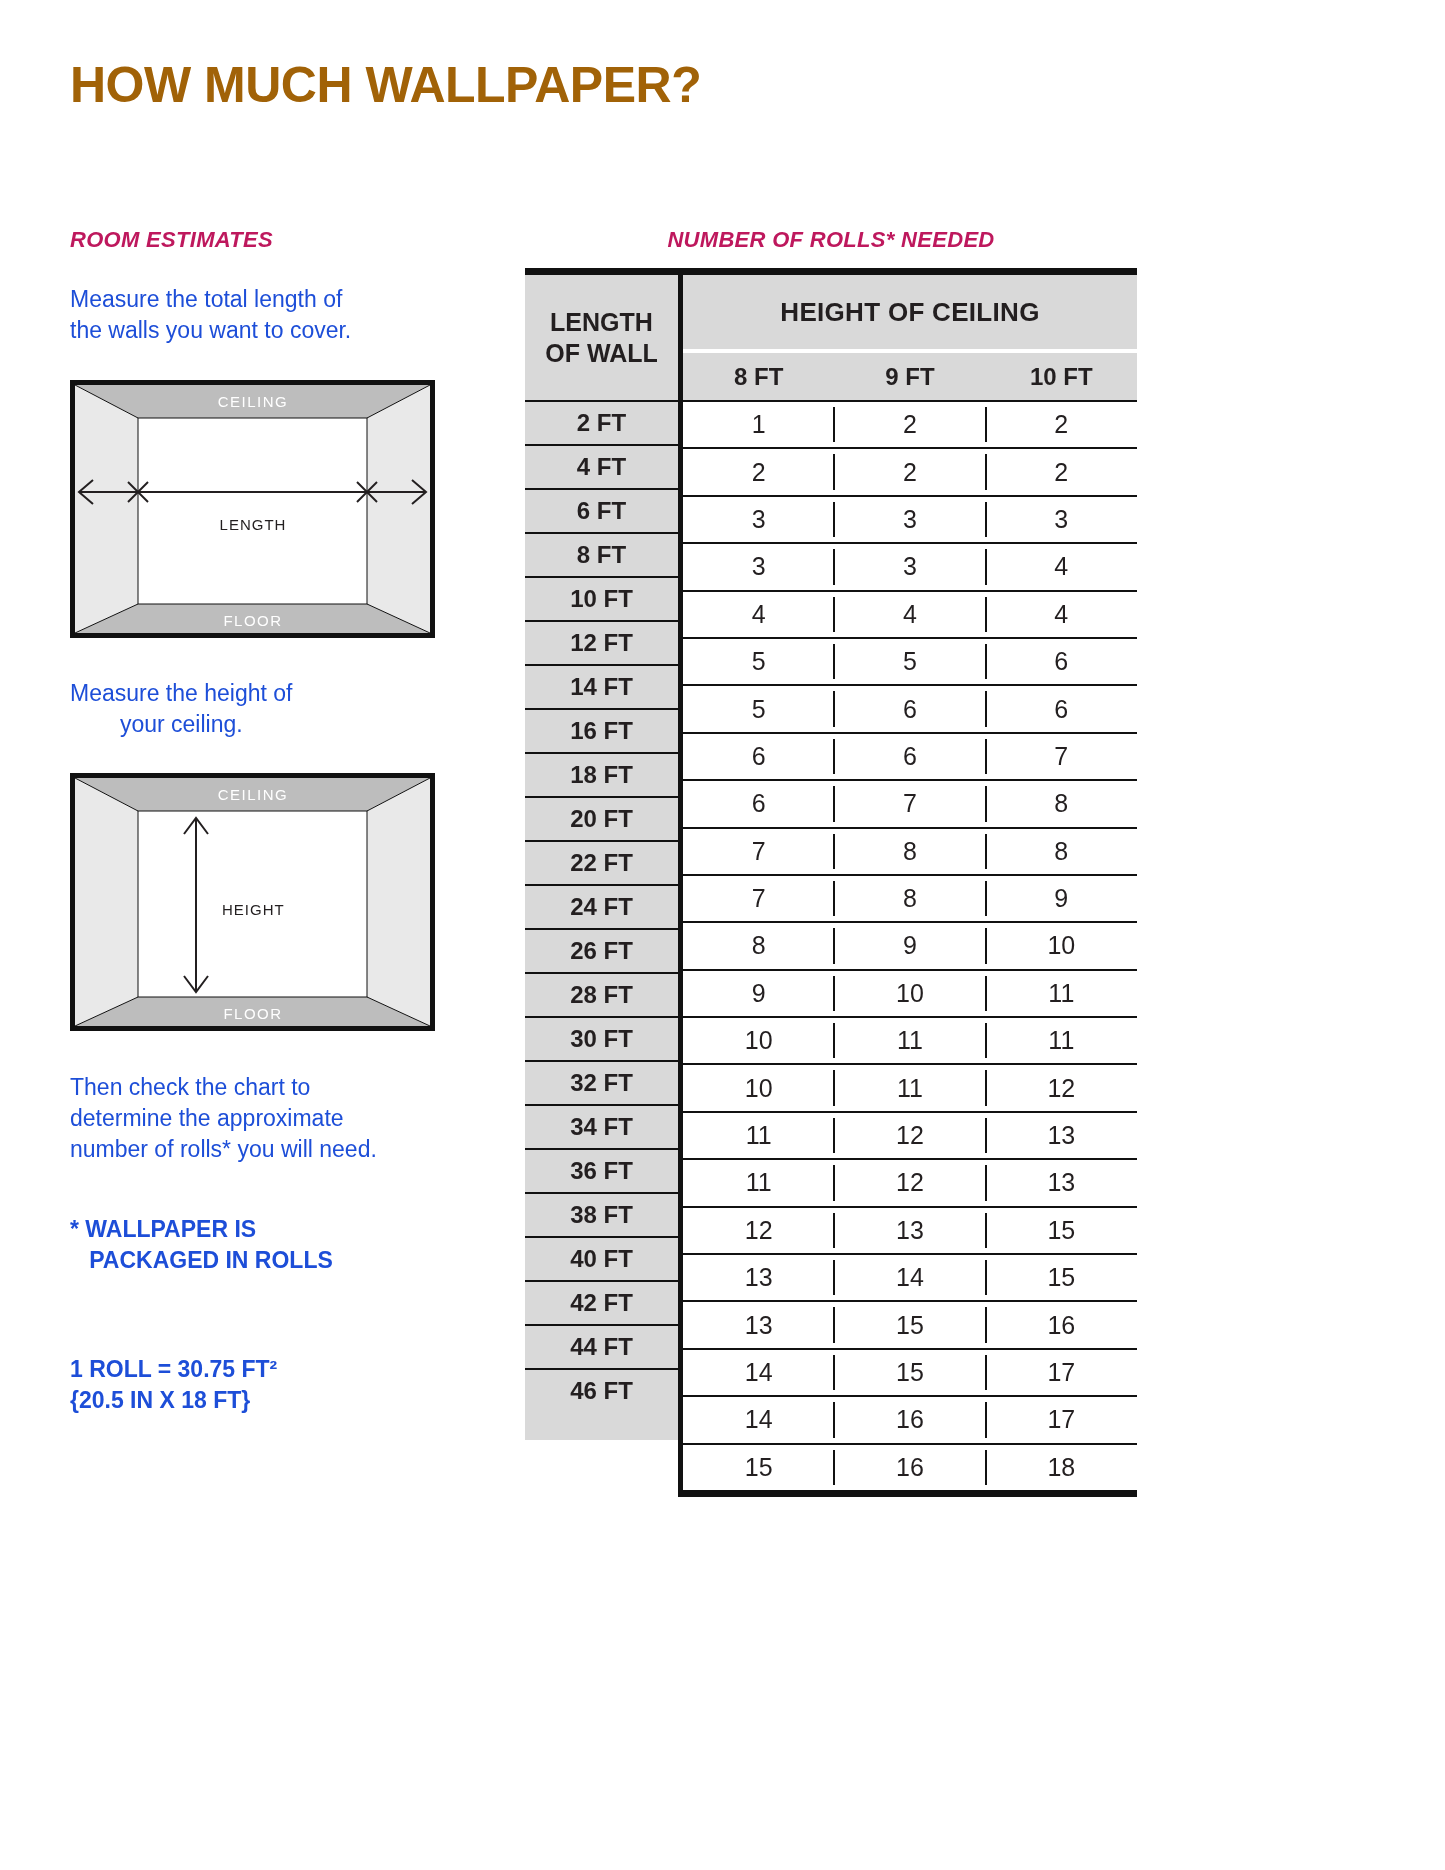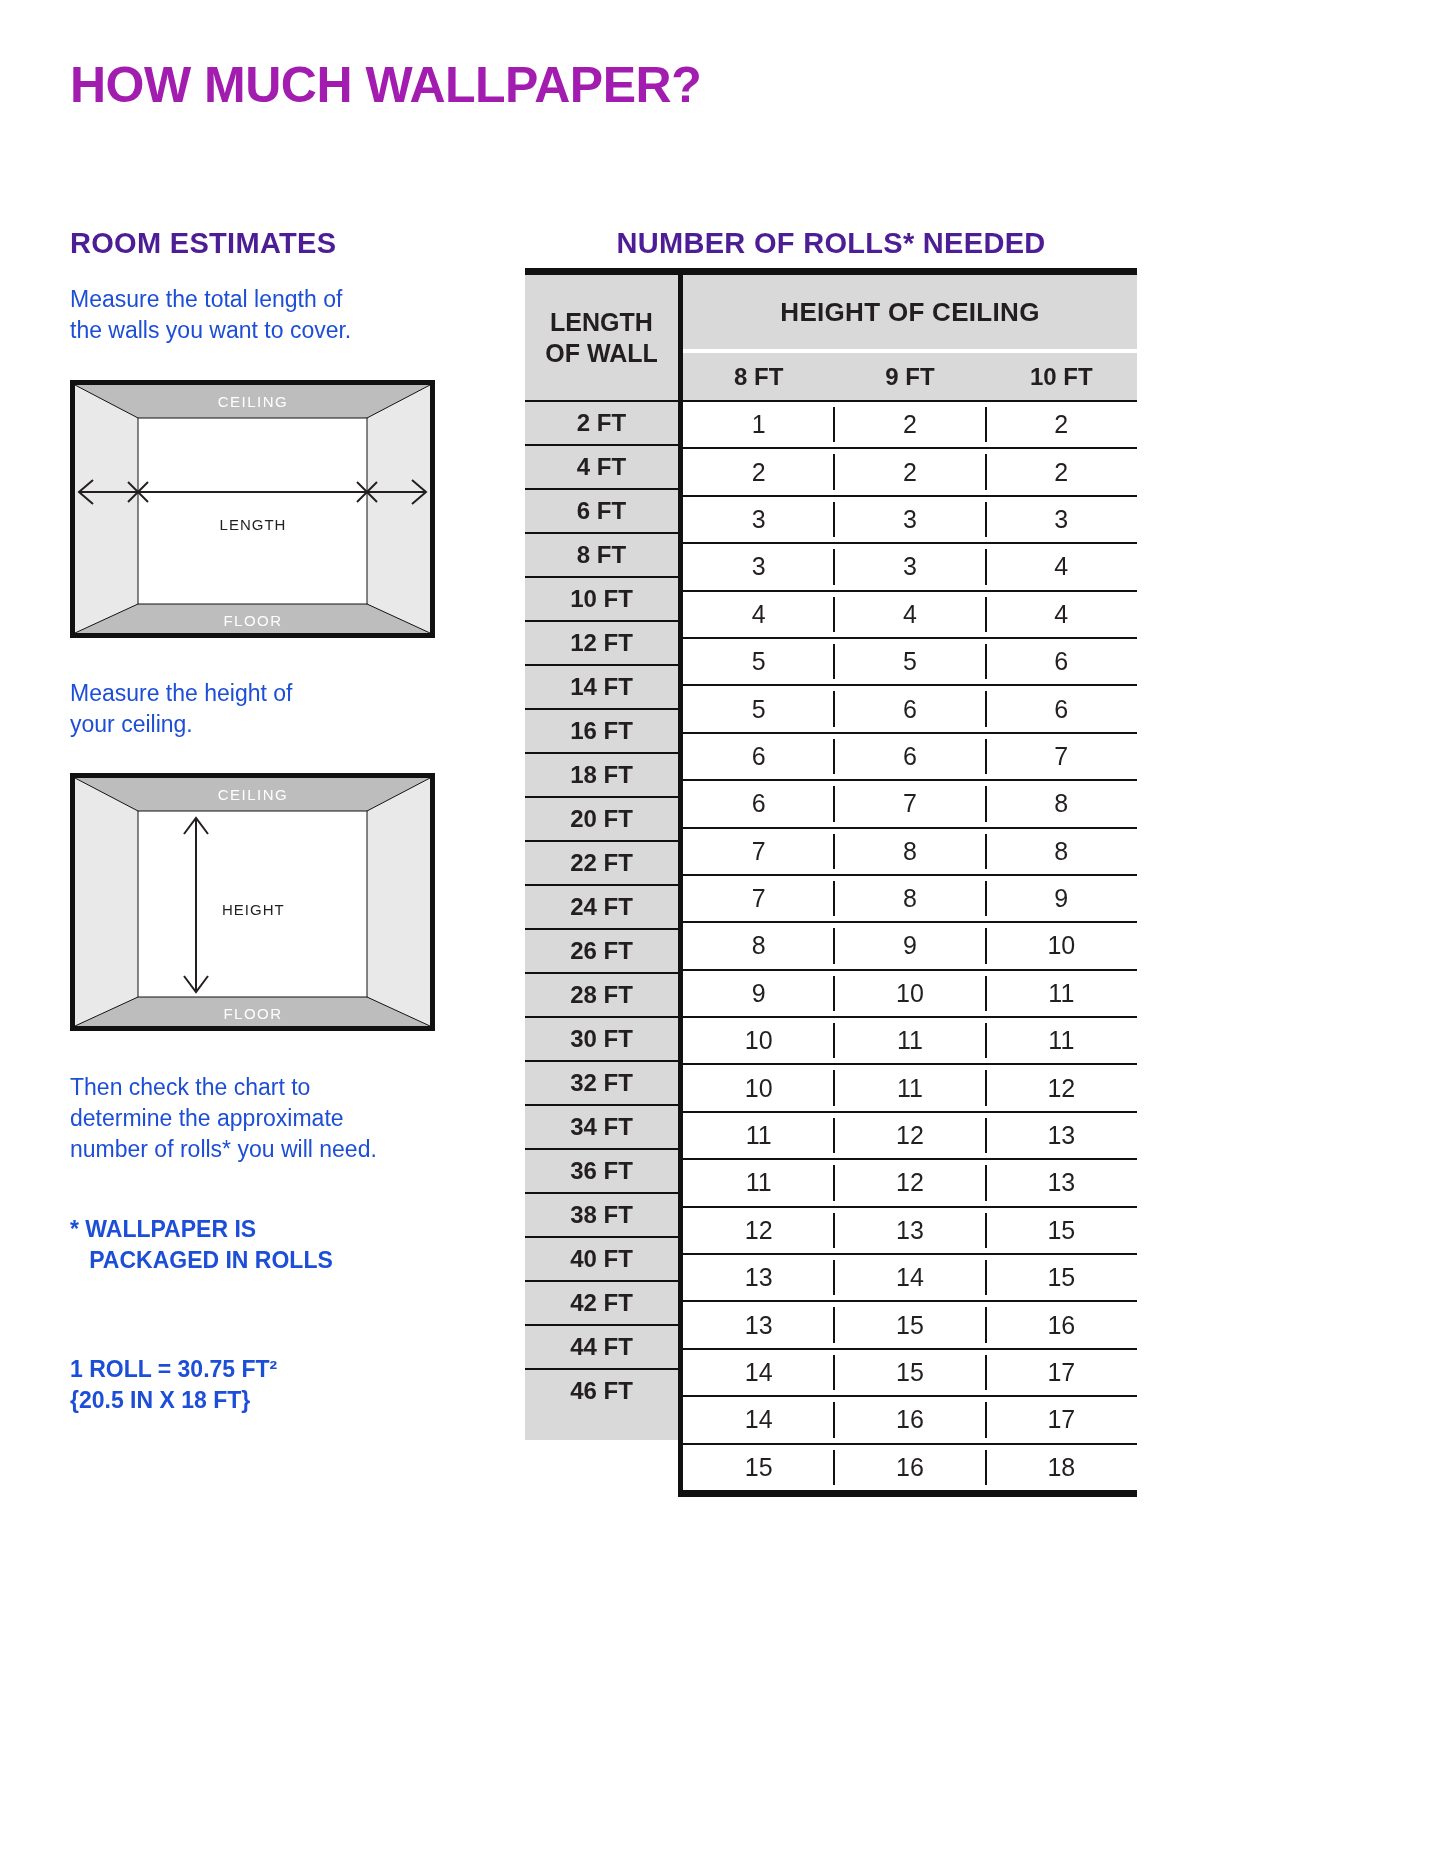--- a/index.html
+++ b/index.html
@@ -2,33 +2,33 @@
 <html><head>
 <meta charset="utf-8">
 <style>
   html,body { margin:0; padding:0; background:#ffffff; }
   .page {
     position:relative; width:1445px; height:1870px; background:#ffffff;
     font-family:"Liberation Sans", sans-serif; color:#231F20; overflow:hidden;
   }
   .page-title {
     position:absolute; left:70px; top:56px;
-    font-size:50px; font-weight:bold; letter-spacing:-0.5px; color:#a21caf;
+    font-size:50px; font-weight:bold; letter-spacing:-0.5px; color:#a16207;
   }
   .section-heading {
-    position:absolute; font-size:29px; font-weight:bold; letter-spacing:0.3px; color:#4c1d95;
+    position:absolute; font-size:22px; font-weight:bold; letter-spacing:0.3px; color:#be185d;font-style:italic;
   }
   .heading-room { left:70px; top:227px; }
   .heading-table { left:525px; top:227px; width:612px; text-align:center; }
   .body-text {
     position:absolute; left:70px; font-size:23px; line-height:31px;
     white-space:pre-wrap; color:#1d4ed8;
   }
   .step1 { top:284px; }
-  .step2 { top:678px; }
+  .step2 { top:678px;text-align:center; }
   .step3 { top:1072px; }
   .note  { top:1214px; font-weight:bold; }
   .roll-info { top:1354px; font-weight:bold; }
   .diagram { position:absolute; left:70px; }
   .diagram-length { top:380px; }
   .diagram-height { top:773px; }
   .room-svg text { font-family:"Liberation Sans", sans-serif; }
 
   
   .rolls-table { position:absolute; left:525px; top:268px; width:612px; }

